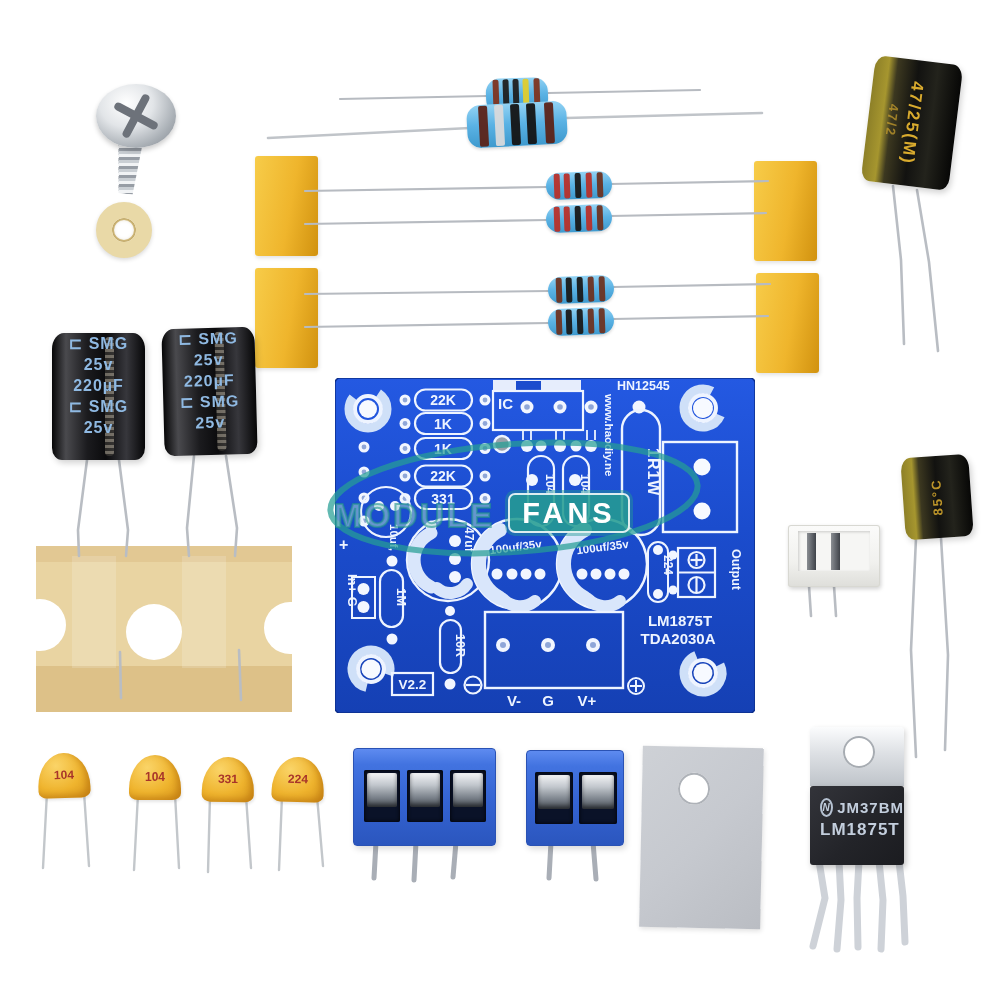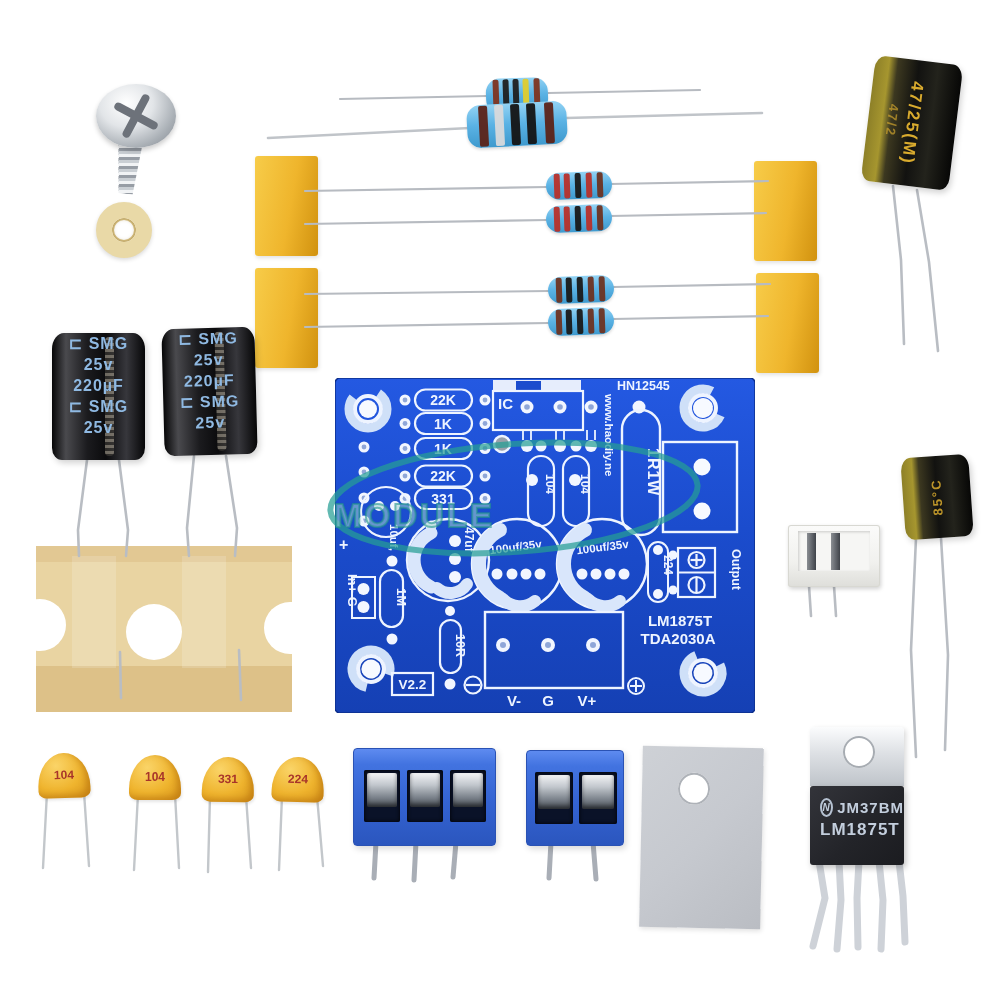--- a/index.html
+++ b/index.html
@@ -482,20 +482,21 @@
     </g>
     <text transform="translate(397,171) rotate(90)" font-size="12.5">Output</text>
     <text x="345" y="248" text-anchor="middle" font-size="15">LM1875T</text>
     <text x="343" y="266" text-anchor="middle" font-size="15">TDA2030A</text>
   </svg>
 
   <svg class="layer" style="left:322px;top:436px;z-index:5;" width="385" height="126">
     <ellipse cx="192" cy="62" rx="184" ry="54" transform="rotate(-4 192 62)" fill="none" stroke="rgba(38,158,148,0.72)" stroke-width="6"></ellipse>
   </svg>
   <div class="wm-module">MODULE</div>
+  <div class="wm-fans">FANS</div>
 
   <div class="connector" style="left:788px;top:525px;">
     <div class="cav"></div>
     <div class="pin" style="left:19px;"></div>
     <div class="pin" style="left:43px;"></div>
   </div>
 
   <div class="ceramic" style="left:38px;top:753px;transform:rotate(-2deg);">104</div>
   <div class="ceramic" style="left:129px;top:755px;">104</div>
   <div class="ceramic" style="left:202px;top:757px;transform:rotate(1deg);">331</div>

